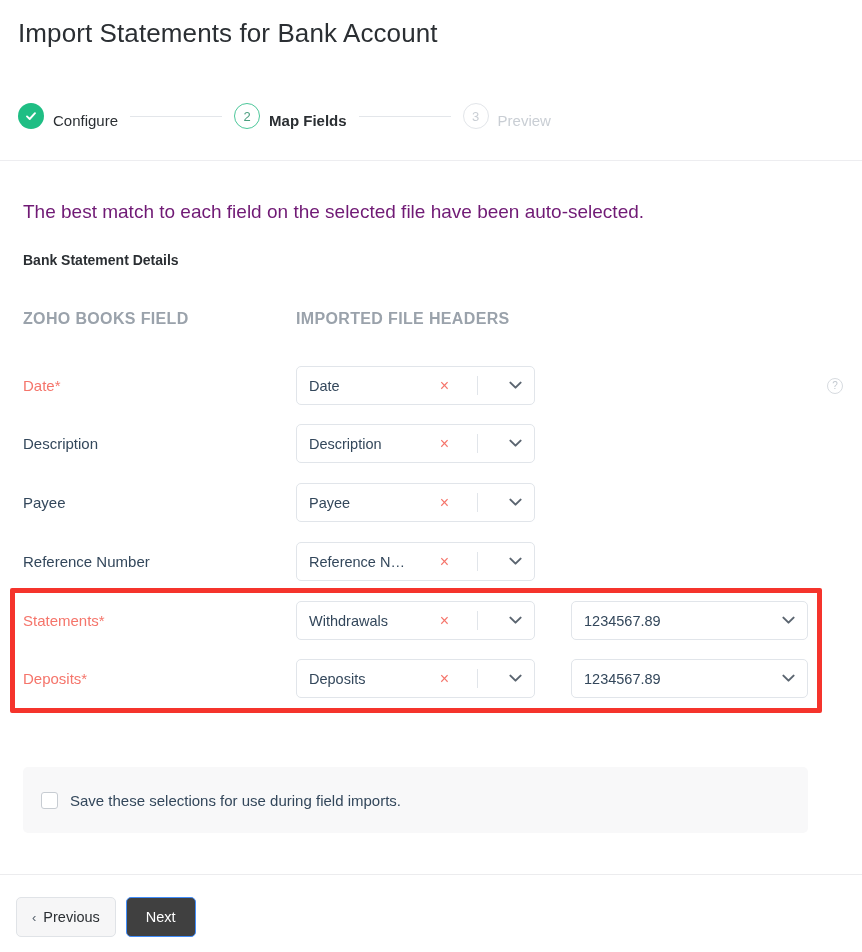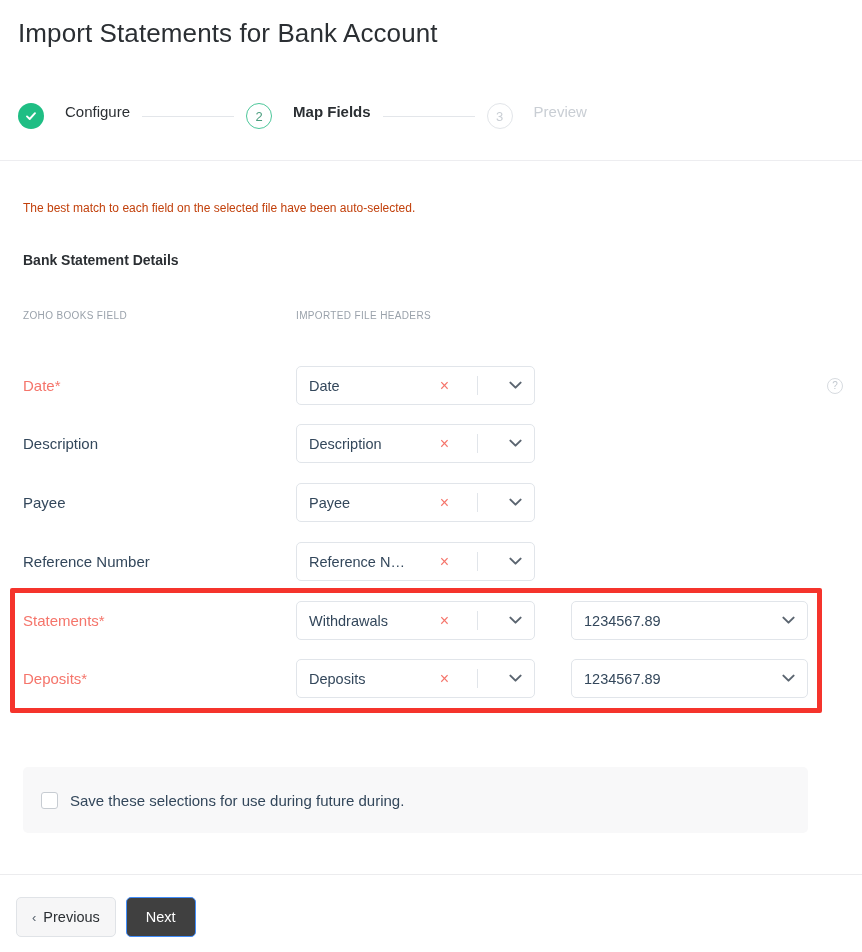--- a/index.html
+++ b/index.html
@@ -19,21 +19,21 @@
     position: absolute; left: 18px; top: 18px;
     font-size: 26px; font-weight: 400; color: #2b2f33;
     letter-spacing: .1px; white-space: nowrap;
   }
 
   
   .stepper {
     position: absolute; left: 18px; top: 103px;
     display: flex; align-items: center;
   }
-  .step { display: flex; align-items: flex-start; gap: 12px; }
+  .step { display: flex; align-items: flex-end; }
   .step-badge {
     width: 26px; height: 26px; border-radius: 50%;
     display: flex; align-items: center; justify-content: center;
     font-size: 13px; flex: none;
   }
   .step-badge.done { background: #1fbe84; color: #fff; }
   .step-badge.done svg { display:block; }
   .step-badge.current { border: 1.5px solid #4cc79a; color: #4b9e7f; background:#fff; }
   .step-badge.todo { border: 1.5px solid #e2e5e9; color: #c9ced4; background:#fff; }
   .step-label { margin-left: 9px; font-size: 15px; white-space: nowrap; }
@@ -43,30 +43,30 @@
   .step-line { width: 92px; height: 1px; background: #e3e6ea; margin: 0 12px; flex: none; }
 
   .head-divider {
     position: absolute; left: 0; top: 160px; width: 862px; height: 1px;
     background: #ededf0;
   }
 
   
   .hint {
     position: absolute; left: 23px; top: 201px;
-    font-size: 12px; color: #c2410c;
+    font-size: 19px; color: #701a75;
   }
   .section-title {
     position: absolute; left: 23px; top: 252px;
     font-size: 14px; font-weight: 700; color: #2b2f33;
   }
 
   .col-head {
     position: absolute; top: 310px;
-    font-size: 10px; letter-spacing: .35px; color: #9aa2ab; text-transform: uppercase;
+    font-size: 16px; letter-spacing: .35px; color: #9aa2ab; text-transform: uppercase; font-weight: bold;
   }
   .col-head.a { left: 23px; }
   .col-head.b { left: 296px; }
 
   
   .row { position: absolute; left: 0; width: 862px; height: 58px; }
   .row .label {
     position: absolute; left: 23px; top: 11px;
     font-size: 15px; white-space: nowrap;
   }
@@ -283,21 +283,21 @@
           <path d="M1.4 1.6 L6.5 6.6 L11.6 1.6" fill="none" stroke="#5b6570" stroke-width="2" stroke-linecap="round" stroke-linejoin="round"></path>
         </svg>
       </span>
     </div>
   </div>
 
   <div class="highlight-box"></div>
 
   <div class="save-panel">
     <div class="cbx"></div>
-    <div class="cbx-label">Save these selections for use during future during.</div>
+    <div class="cbx-label">Save these selections for use during field imports.</div>
   </div>
 
   <div class="foot-divider"></div>
 
   <div class="footer">
     <div class="btn prev">
       <span class="chev">‹</span>
       <span>Previous</span>
     </div>
     <div class="btn next">

